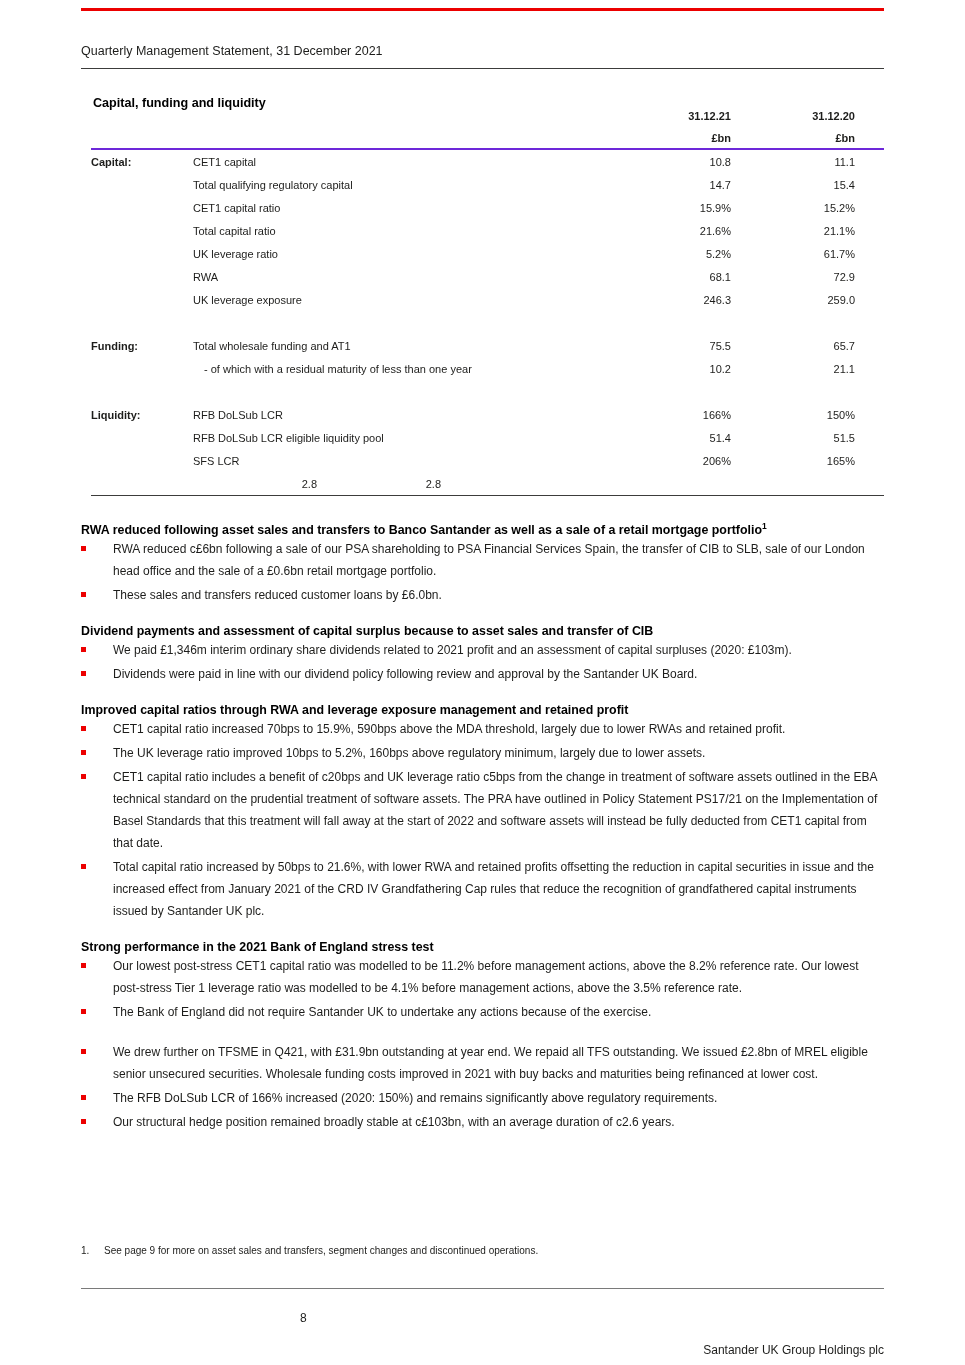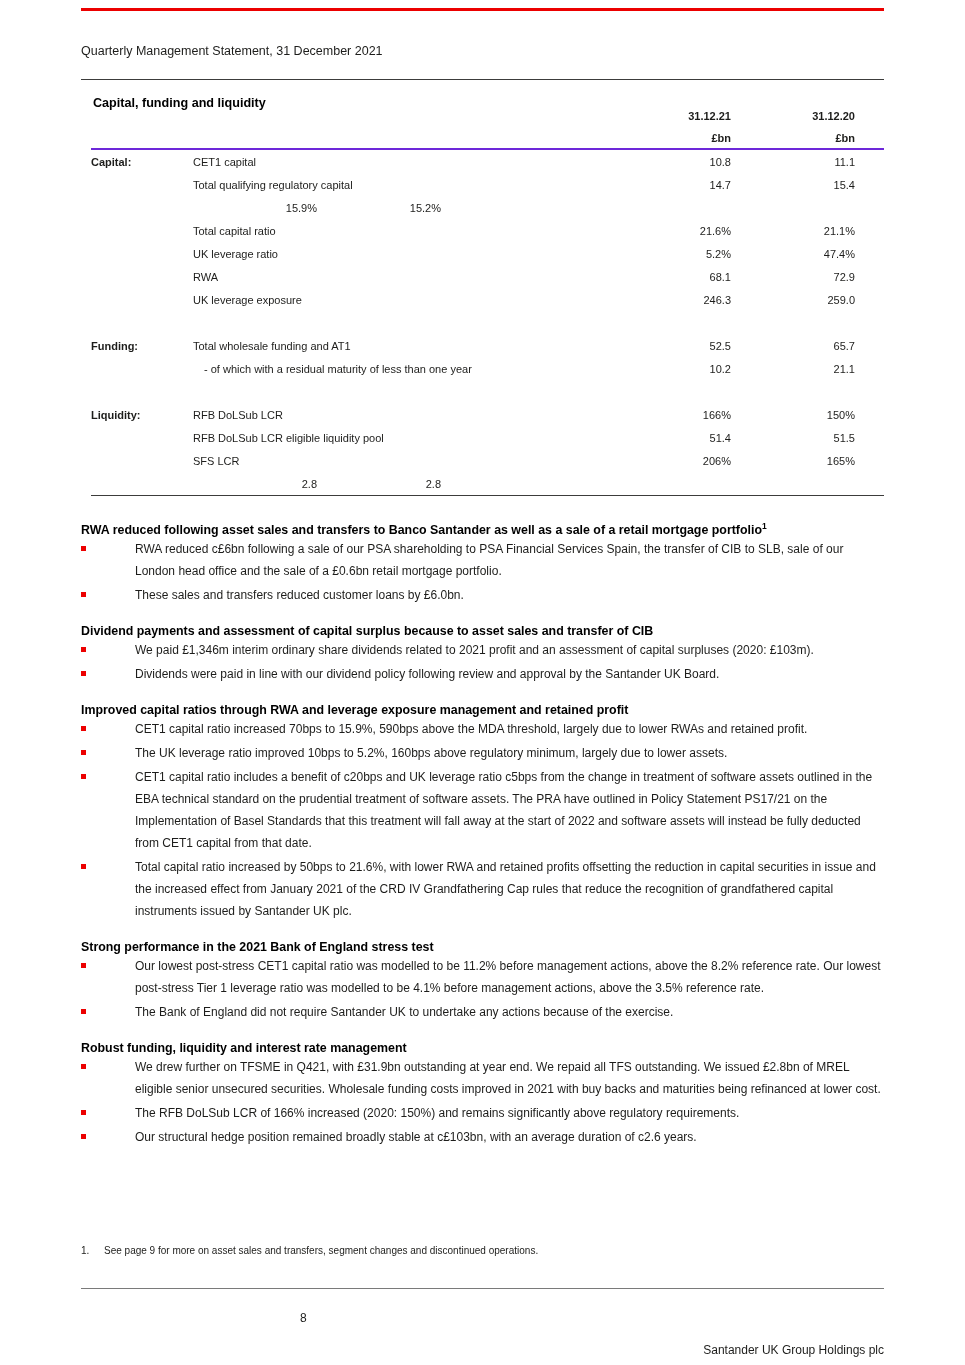--- a/index.html
+++ b/index.html
@@ -4,42 +4,42 @@
 <style>
   html,body { margin:0; padding:0; background:#ffffff; }
   body { font-family:"Liberation Sans","DejaVu Sans",sans-serif; }
   .page {
     position:relative; width:965px; height:1365px; background:#ffffff;
     color:#1d1d1b; overflow:hidden;
   }
   .red-rule { position:absolute; top:8px; left:81px; width:803px; height:3px; background:#EC0000; }
   .doc-header {
     position:absolute; top:44px; left:81px; width:803px;
-    font-size:12.5px; line-height:15px; padding-bottom:20px;
+    font-size:12.5px; line-height:15px; padding-bottom:9px;
     border-bottom:1px solid #3c3c3b; color:#1d1d1b;
   }
   .section-title { position:absolute; top:84px; left:81px; margin:12px; font-size:12.6px; font-weight:bold; color:#000; }
 
   
   .cap-table { position:absolute; top:104px; left:91px; width:793px; font-size:11px; border-bottom:1px solid #3c3c3b; }
   .t-row { display:flex; align-items:center; height:23px; padding-right:29px; box-sizing:border-box; }
   .t-colhead, .t-units { font-weight:bold; }
   .t-units { border-bottom:2px solid #6d28d9; }
   .t-group { width:102px; font-weight:bold; flex-shrink:0; }
   .t-label { flex:1; min-width:0; }
   .t-label.indented { padding-left:11px; box-sizing:border-box; }
   .t-val { width:124px; text-align:right; flex-shrink:0; }
   .t-spacer { height:23px; }
 
   
   .sections { position:absolute; top:519px; left:81px; width:803px; }
   .section + .section { margin-top:18px; }
   .sec-heading { margin:0 0 1px 0; font-size:12.4px; font-weight:bold; line-height:14px; color:#000; }
   .sec-heading sup { font-size:8.5px; }
-  .bullet { display:flex; margin-bottom:2px;gap:22px; }
+  .bullet { display:flex; margin-bottom:2px; }
   .marker { width:5px; height:5px; background:#EC0000; margin-top:8px; flex-shrink:0; }
   .bullet-text { margin-left:27px; font-size:12px; line-height:22px; width:771px; }
 
   
   .footnote { position:absolute; top:1244px; left:81px; width:803px; display:flex; font-size:10px; line-height:13px; }
   .fn-marker { width:23px; flex-shrink:0; }
   .footer-rule { position:absolute; top:1288px; left:81px; width:803px; height:1px; background:#7a7a7a; }
   .page-footer { position:absolute; top:1311px; left:81px; width:803px; display:flex; font-size:12px; }
   .pageno { margin-left:219px; }
   .company { margin-left:auto;margin-top:32px; }
@@ -78,54 +78,55 @@
       <div class="t-val">11.1</div>
     </div>
     <div class="t-row">
       <div class="t-group"></div>
       <div class="t-label">Total qualifying regulatory capital</div>
       <div class="t-val">14.7</div>
       <div class="t-val">15.4</div>
     </div>
     <div class="t-row">
       <div class="t-group"></div>
+      <div class="t-label">CET1 capital ratio</div>
       <div class="t-val">15.9%</div>
       <div class="t-val">15.2%</div>
     </div>
     <div class="t-row">
       <div class="t-group"></div>
       <div class="t-label">Total capital ratio</div>
       <div class="t-val">21.6%</div>
       <div class="t-val">21.1%</div>
     </div>
     <div class="t-row">
       <div class="t-group"></div>
       <div class="t-label">UK leverage ratio</div>
       <div class="t-val">5.2%</div>
-      <div class="t-val">47.4%</div>
+      <div class="t-val">61.7%</div>
     </div>
     <div class="t-row">
       <div class="t-group"></div>
       <div class="t-label">RWA</div>
       <div class="t-val">68.1</div>
       <div class="t-val">72.9</div>
     </div>
     <div class="t-row">
       <div class="t-group"></div>
       <div class="t-label">UK leverage exposure</div>
       <div class="t-val">246.3</div>
       <div class="t-val">259.0</div>
     </div>
 
     <div class="t-spacer"></div>
 
     <div class="t-row">
       <div class="t-group">Funding:</div>
       <div class="t-label">Total wholesale funding and AT1</div>
-      <div class="t-val">52.5</div>
+      <div class="t-val">75.5</div>
       <div class="t-val">65.7</div>
     </div>
     <div class="t-row">
       <div class="t-group"></div>
       <div class="t-label indented">- of which with a residual maturity of less than one year</div>
       <div class="t-val">10.2</div>
       <div class="t-val">21.1</div>
     </div>
 
     <div class="t-spacer"></div>
@@ -207,21 +208,20 @@
         <span class="marker"></span>
         <span class="bullet-text">Our lowest post-stress CET1 capital ratio was modelled to be 11.2% before management actions, above the 8.2% reference rate. Our lowest post-stress Tier 1 leverage ratio was modelled to be 4.1% before management actions, above the 3.5% reference rate.</span>
       </div>
       <div class="bullet">
         <span class="marker"></span>
         <span class="bullet-text">The Bank of England did not require Santander UK to undertake any actions because of the exercise.</span>
       </div>
     </div>
 
     <div class="section">
-      <h3 class="sec-heading">Robust funding, liquidity and interest rate management</h3>
       <div class="bullet">
         <span class="marker"></span>
         <span class="bullet-text">We drew further on TFSME in Q421, with £31.9bn outstanding at year end. We repaid all TFS outstanding. We issued £2.8bn of MREL eligible senior unsecured securities. Wholesale funding costs improved in 2021 with buy backs and maturities being refinanced at lower cost.</span>
       </div>
       <div class="bullet">
         <span class="marker"></span>
         <span class="bullet-text">The RFB DoLSub LCR of 166% increased (2020: 150%) and remains significantly above regulatory requirements.</span>
       </div>
       <div class="bullet">
         <span class="marker"></span>

